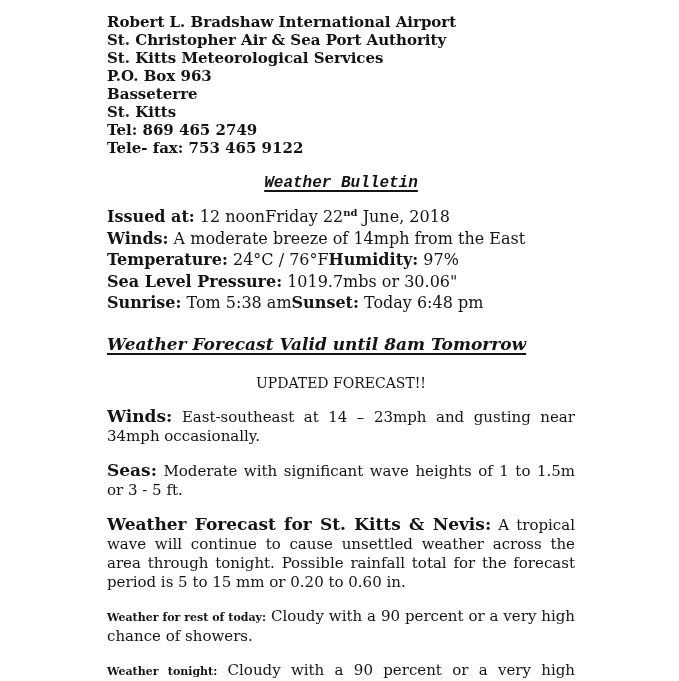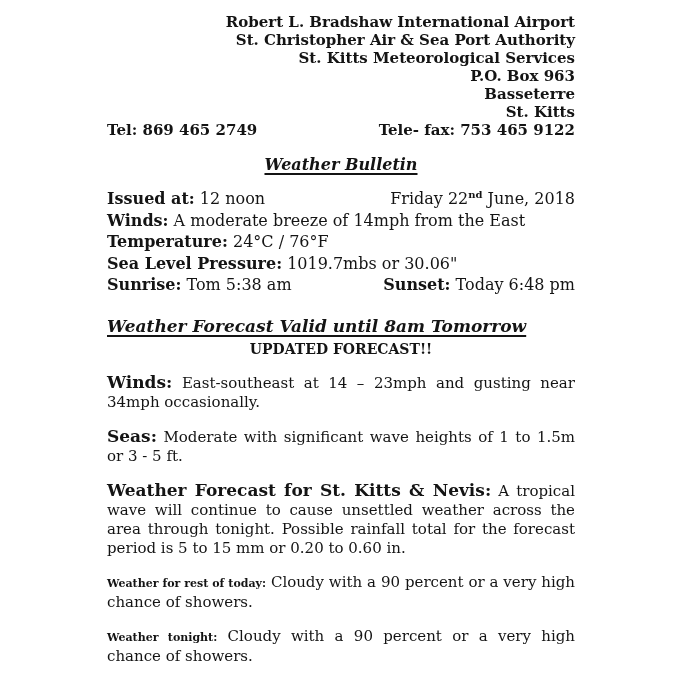--- a/index.html
+++ b/index.html
@@ -14,69 +14,70 @@
     font-family: "DejaVu Serif", "Liberation Serif", serif;
     color: #141414;
   }
   .page {
     width: 468px;
     margin-left: 107px;
     padding-top: 13px;
   }
   
   .header {
-    text-align: right;
+    text-align: left;
     font-weight: bold;
     font-size: 15px;
     line-height: 18px;
   }
   .tel-row {
     display: flex;
     justify-content: space-between;
     font-weight: bold;
     font-size: 15px;
     line-height: 18px;
+    flex-direction: column;
   }
   
   .bulletin-title {
     margin-top: 16px;
     text-align: center;
     font-size: 16px;
     line-height: 20px;
+    font-family: Liberation Mono, monospace;
   }
   .bulletin-title span,
   .forecast-title span {
     font-weight: bold;
     font-style: italic;
     text-decoration: underline;
     text-decoration-thickness: 2px;
     text-underline-offset: 3px;
   }
   .forecast-title {
     margin-top: 19px;
     text-align: left;
     font-size: 17px;
     line-height: 22px;
   }
   .updated-banner {
-    margin-top: 4px;
+    margin-top: 20px;
     text-align: center;
-    font-weight: bold;
+    font-weight: normal;
     font-size: 14px;
     line-height: 17px;
   }
   
   .details {
     margin-top: 13px;
     font-size: 16px;
     line-height: 21.5px;
   }
   .detail-row {
     display: flex;
-    justify-content: space-between;
   }
   .lbl {
     font-weight: bold;
   }
   sup {
     font-size: 10px;
     line-height: 0;
     font-weight: bold;
   }
   
@@ -124,20 +125,21 @@
   <div class="details">
     <div class="detail-row">
       <span><span class="lbl">Issued at:</span> <span>12 noon</span></span>
       <span><span>Friday 22</span><sup>nd</sup><span> June, 2018</span></span>
     </div>
     <div>
       <span class="lbl">Winds:</span> <span>A moderate breeze of 14mph from the East</span>
     </div>
     <div class="detail-row">
       <span><span class="lbl">Temperature:</span> <span>24°C / 76°F</span></span>
+      <span><span class="lbl">Humidity:</span> <span>97%</span></span>
     </div>
     <div>
       <span class="lbl">Sea Level Pressure:</span> <span>1019.7mbs or 30.06"</span>
     </div>
     <div class="detail-row">
       <span><span class="lbl">Sunrise:</span> <span>Tom 5:38 am</span></span>
       <span><span class="lbl">Sunset:</span> <span>Today 6:48 pm</span></span>
     </div>
   </div>
 

